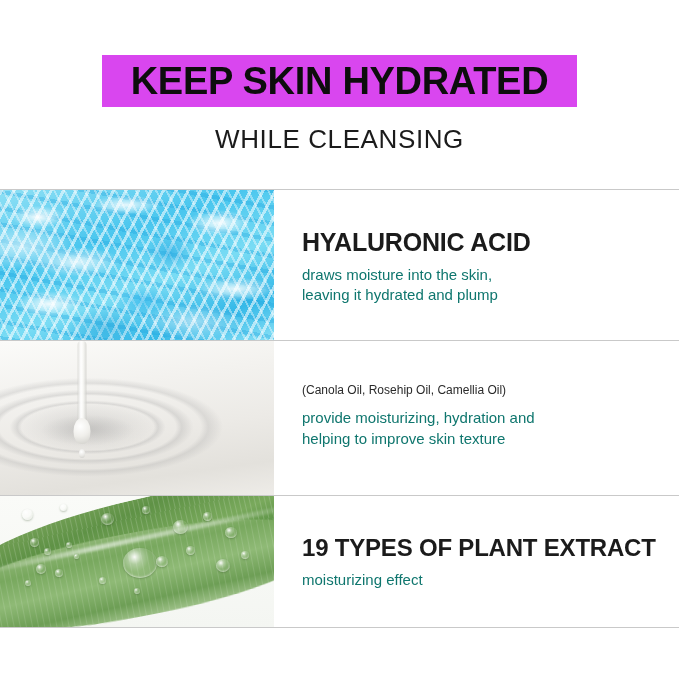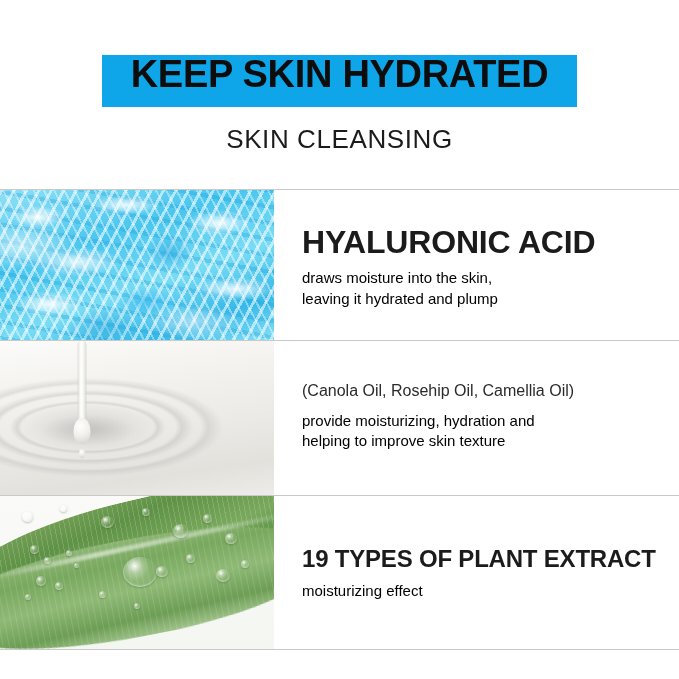--- a/index.html
+++ b/index.html
@@ -30,22 +30,23 @@
     width: 679px;
     height: 189px;
     background: #ffffff;
   }
   .title-banner {
     position: absolute;
     left: 102px;
     top: 55px;
     width: 475px;
     height: 52px;
-    background: #0ea5e9;
+    background: #d946ef;
     display: flex;
+    align-items: center;
     justify-content: center;
   }
   .title-banner .title-text {
     font-family: "Liberation Sans", sans-serif;
     font-weight: bold;
     font-size: 38px;
     letter-spacing: -0.3px;
     color: #0d0d0d;
     line-height: 1;
     white-space: nowrap;
@@ -75,21 +76,21 @@
   .feature-row {
     position: relative;
     display: flex;
     width: 679px;
     box-sizing: border-box;
     border-top: 1px solid #c9c9c9;
     background: #ffffff;
   }
   .feature-row.row-1 { height: 151px; }
   .feature-row.row-2 { height: 155px; }
-  .feature-row.row-3 { height: 155px; border-bottom: 1px solid #c9c9c9; }
+  .feature-row.row-3 { height: 133px; border-bottom: 1px solid #c9c9c9; }
 
   .row-media {
     position: relative;
     width: 274px;
     flex: 0 0 274px;
     overflow: hidden;
     background: #ffffff;
   }
   .row-body {
     flex: 1 1 auto;
@@ -98,44 +99,44 @@
     flex-direction: column;
     justify-content: center;
     box-sizing: border-box;
   }
   .row-1 .row-body { padding-top: 4px; }
   .row-3 .row-body { padding-top: 2px; }
 
   .feature-title {
     font-family: "Liberation Sans", sans-serif;
     font-weight: bold;
-    font-size: 32px;
+    font-size: 25px;
     letter-spacing: -0.2px;
     color: #1b1b1b;
     line-height: 1.1;
     margin: 0 0 8px 0;
     white-space: nowrap;
   }
   .row-3 .feature-title { font-size: 24px; }
 
   .feature-sub {
     font-family: "Liberation Sans", sans-serif;
     font-weight: 400;
-    font-size: 16px;
+    font-size: 12px;
     color: #2a2a2a;
     line-height: 1.25;
     margin: -4px 0 10px 0;
     white-space: nowrap;
   }
 
   .feature-desc {
     font-family: "Liberation Sans", sans-serif;
     font-weight: 400;
     font-size: 15px;
-    color: #000000;
+    color: #0f766e;
     line-height: 1.35;
     margin: 0;
   }
   .feature-desc .line { display: block; white-space: nowrap; }
 
   
   .photo-water {
     position: absolute;
     inset: 0;
     background:
@@ -267,21 +268,21 @@
 </style>
 </head>
 <body>
 
 <div class="poster">
 
   <div class="header">
     <div class="title-banner">
       <span class="title-text">KEEP SKIN HYDRATED</span>
     </div>
-    <div class="subtitle">SKIN CLEANSING</div>
+    <div class="subtitle">WHILE CLEANSING</div>
   </div>
 
   <div class="rows">
 
     <div class="feature-row row-1">
       <div class="row-media">
         <div class="photo-water"></div>
       </div>
       <div class="row-body">
         <div class="feature-title">HYALURONIC ACID</div>

